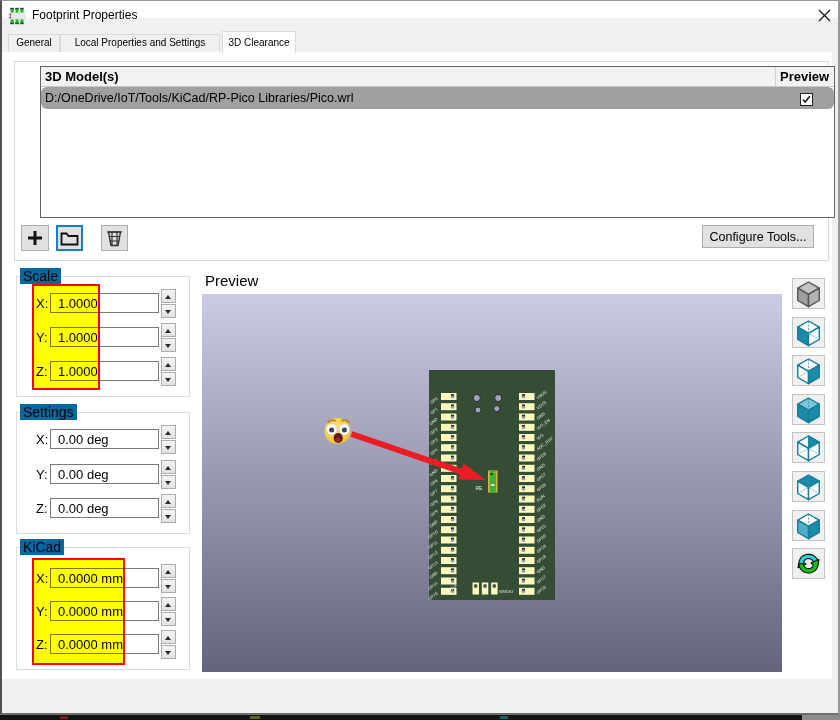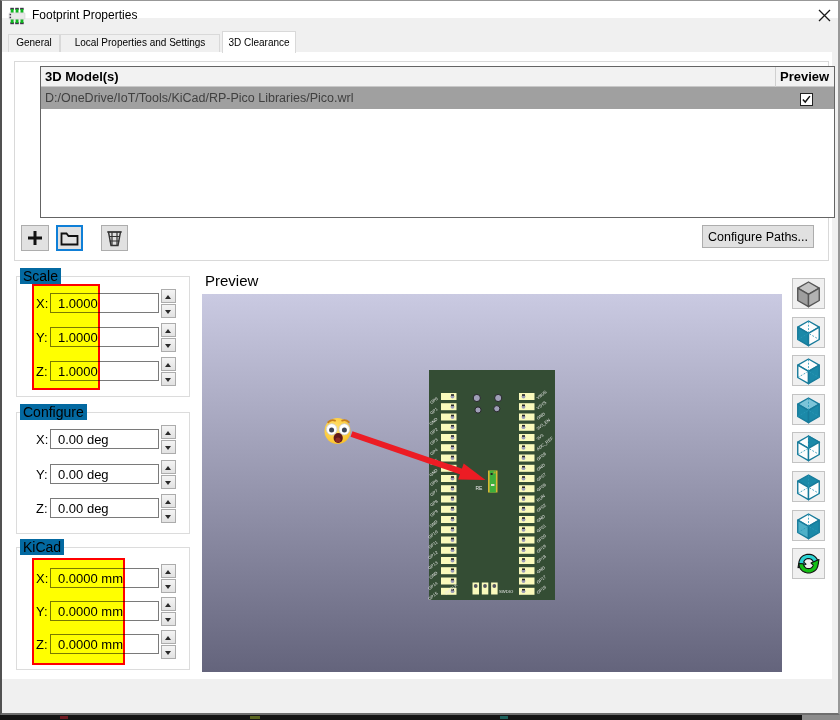--- a/index.html
+++ b/index.html
@@ -12,21 +12,21 @@
 .tab { position:absolute; top:3px; height:18px; background:#f0f0f0; border:1px solid #d9d9d9; border-bottom:none;
   font-size:10px; color:#000; text-align:center; padding-top:2px; }
 .tab.active { background:#fff; top:0px; height:22px; padding-top:5px; z-index:3; }
 #page { position:absolute; left:0px; top:51px; width:830px; height:627px; background:#fff; }
 #panel1 { position:absolute; left:12px; top:9px; width:815px; height:200px; border:1px solid #d9d9d9; background:#fff; }
 #grid { position:absolute; left:5px; top:4px; width:795px; height:152px; border:1px solid #646464; background:#fff;margin-left:20px; }
 #ghead { position:absolute; left:0; top:0; width:100%; height:20px; background:#f2f2f2; border-bottom:1px solid #c8c8c8; }
 #ghead .h1 { position:absolute; left:4px; top:2px; font-size:13px; font-weight:bold; }
 #ghead .h2 { position:absolute; left:739px; top:2px; font-size:13px; font-weight:bold; }
 #ghead .sep { position:absolute; left:734px; top:0; width:1px; height:20px; background:#d0d0d0; }
-#grow { position:absolute; left:0; top:20px; width:100%; height:22px; background:#a0a0a0; color:#404040; font-size:12.5px; }
+#grow { position:absolute; left:0; top:20px; width:100%; height:22px; background:#a0a0a0; color:#000000; font-size:12.5px;border-radius:6px; }
 #grow .path { position:absolute; left:4px; top:4px; }
 #cbx { position:absolute; left:759px; top:6px; width:13px; height:13px; background:#fff; border:1px solid #222; }
 .toolbtn { position:absolute; background:#e1e1e1; border:1px solid #adadad; }
 .pushbtn { position:absolute; background:#e1e1e1; border:1px solid #adadad; font-size:12.5px; text-align:center; color:#000; }
 .group { position:absolute; border:1px solid #dcdcdc; background:#fff; }
 .glabel { position:absolute; top:-9px; left:3px; background:#0369a1; padding:0 3px; font-size:14px; }
 .flabel { position:absolute; font-size:13px; color:#000; }
 .tfield { position:absolute; width:109px; height:20px; border:1px solid #7a7a7a; background:#fff; font-size:13px; padding:2px 0 0 7px; }
 .spin { position:absolute; width:15px; height:29px; }
 .sb { width:15px; height:14px; background:linear-gradient(#f4f4f4,#e2e2e2); border:1px solid #acacac; position:relative; }
@@ -101,21 +101,21 @@
         <svg width="23" height="22" viewBox="0 0 23 22">
             <path d="M3.5 6.5 h5 l2 2.5 h9 v8.5 h-16 z" fill="none" stroke="#111" stroke-width="1.8"></path>
           </svg>
       </div>
       <div class="toolbtn" style="left:86px;top:163px;width:27px;height:26px;">
         <svg width="25" height="24" viewBox="0 0 25 24">
           <path d="M6.5 6 L9 19.5 h7 L18.5 6 Z" fill="none" stroke="#333" stroke-width="1.4"></path>
           <path d="M5 6 h15 M10 6 v13 M15 6 v13 M7 10.5 h11 M7.7 15 h9.6" stroke="#333" stroke-width="1.2" fill="none"></path>
         </svg>
       </div>
-      <div class="pushbtn" style="left:687px;top:163px;width:112px;height:23px;padding-top:4px;">Configure Paths...</div>
+      <div class="pushbtn" style="left:687px;top:163px;width:112px;height:23px;padding-top:4px;">Configure Tools...</div>
     </div>
 
     <div class="group" style="left:14px;top:224px;width:174px;height:121px;">
         <span class="glabel">Scale</span>
       </div>
 
 <div class="flabel" style="left:34px;top:244px">X:</div>
 <div class="tfield" style="left:48px;top:241px">1.0000</div>
 <div class="spin" style="left:159px;top:237px">
   <div class="sb">
@@ -139,21 +139,21 @@
 <div class="tfield" style="left:48px;top:309px">1.0000</div>
 <div class="spin" style="left:159px;top:305px">
   <div class="sb">
           <span class="ua"></span>
         </div>
   <div class="sb">
           <span class="da"></span>
         </div>
 </div>
     <div class="group" style="left:14px;top:360px;width:174px;height:122px;">
-        <span class="glabel">Configure</span>
+        <span class="glabel">Settings</span>
       </div>
 
 <div class="flabel" style="left:34px;top:380px">X:</div>
 <div class="tfield" style="left:48px;top:377px">0.00 deg</div>
 <div class="spin" style="left:159px;top:373px">
   <div class="sb">
           <span class="ua"></span>
         </div>
   <div class="sb">
           <span class="da"></span>

